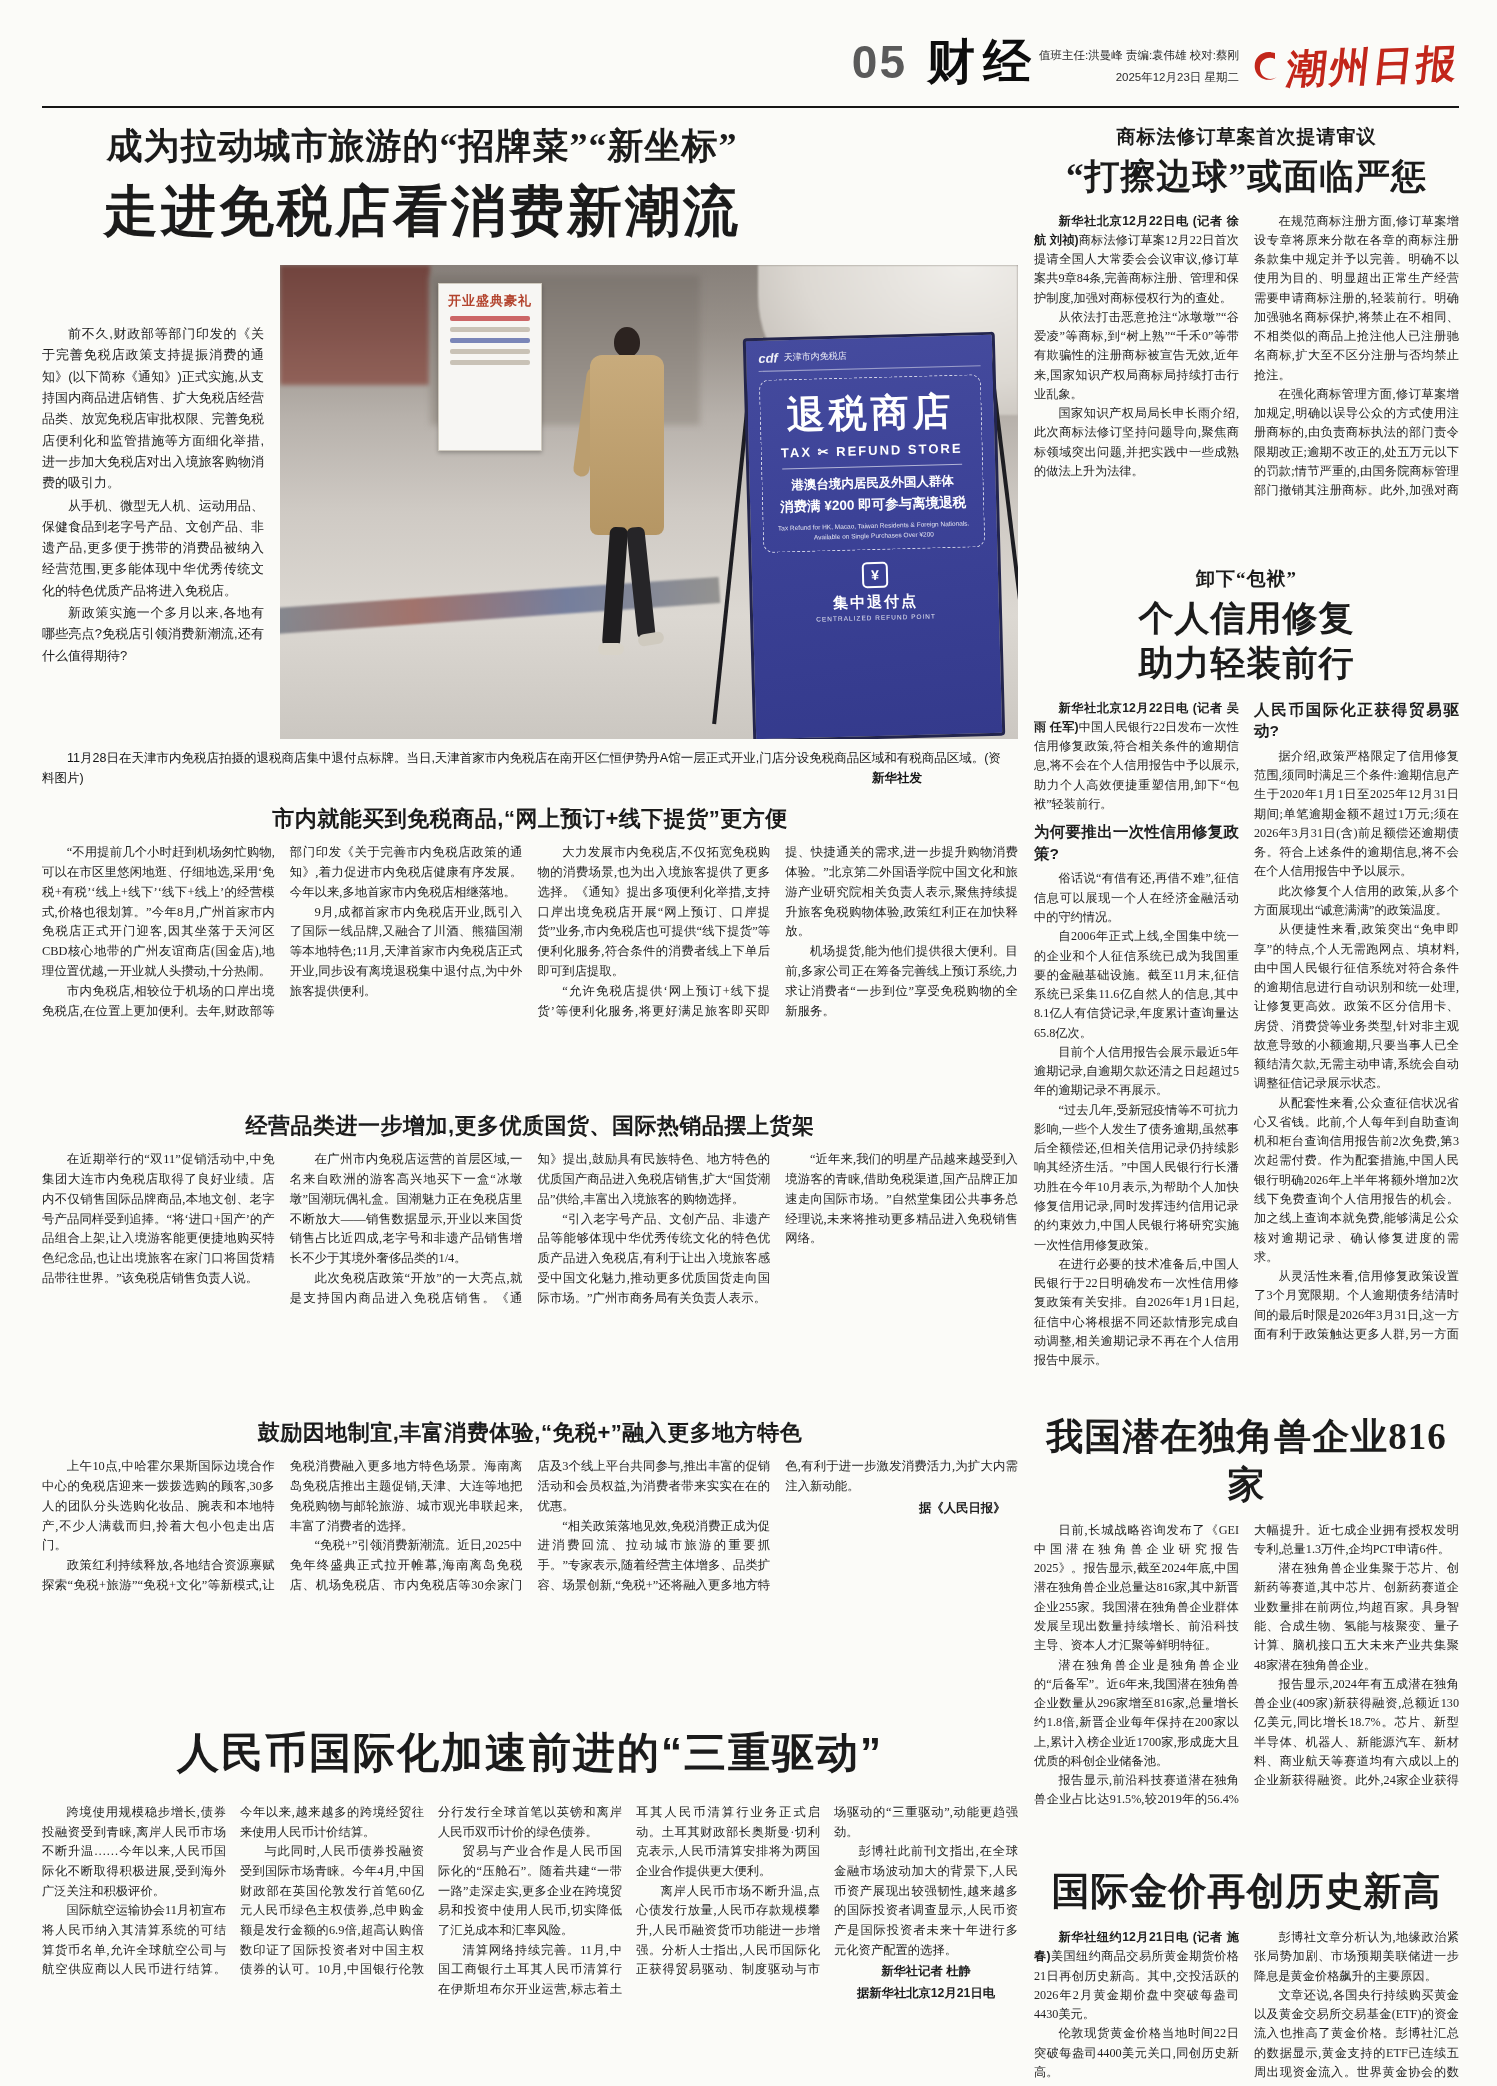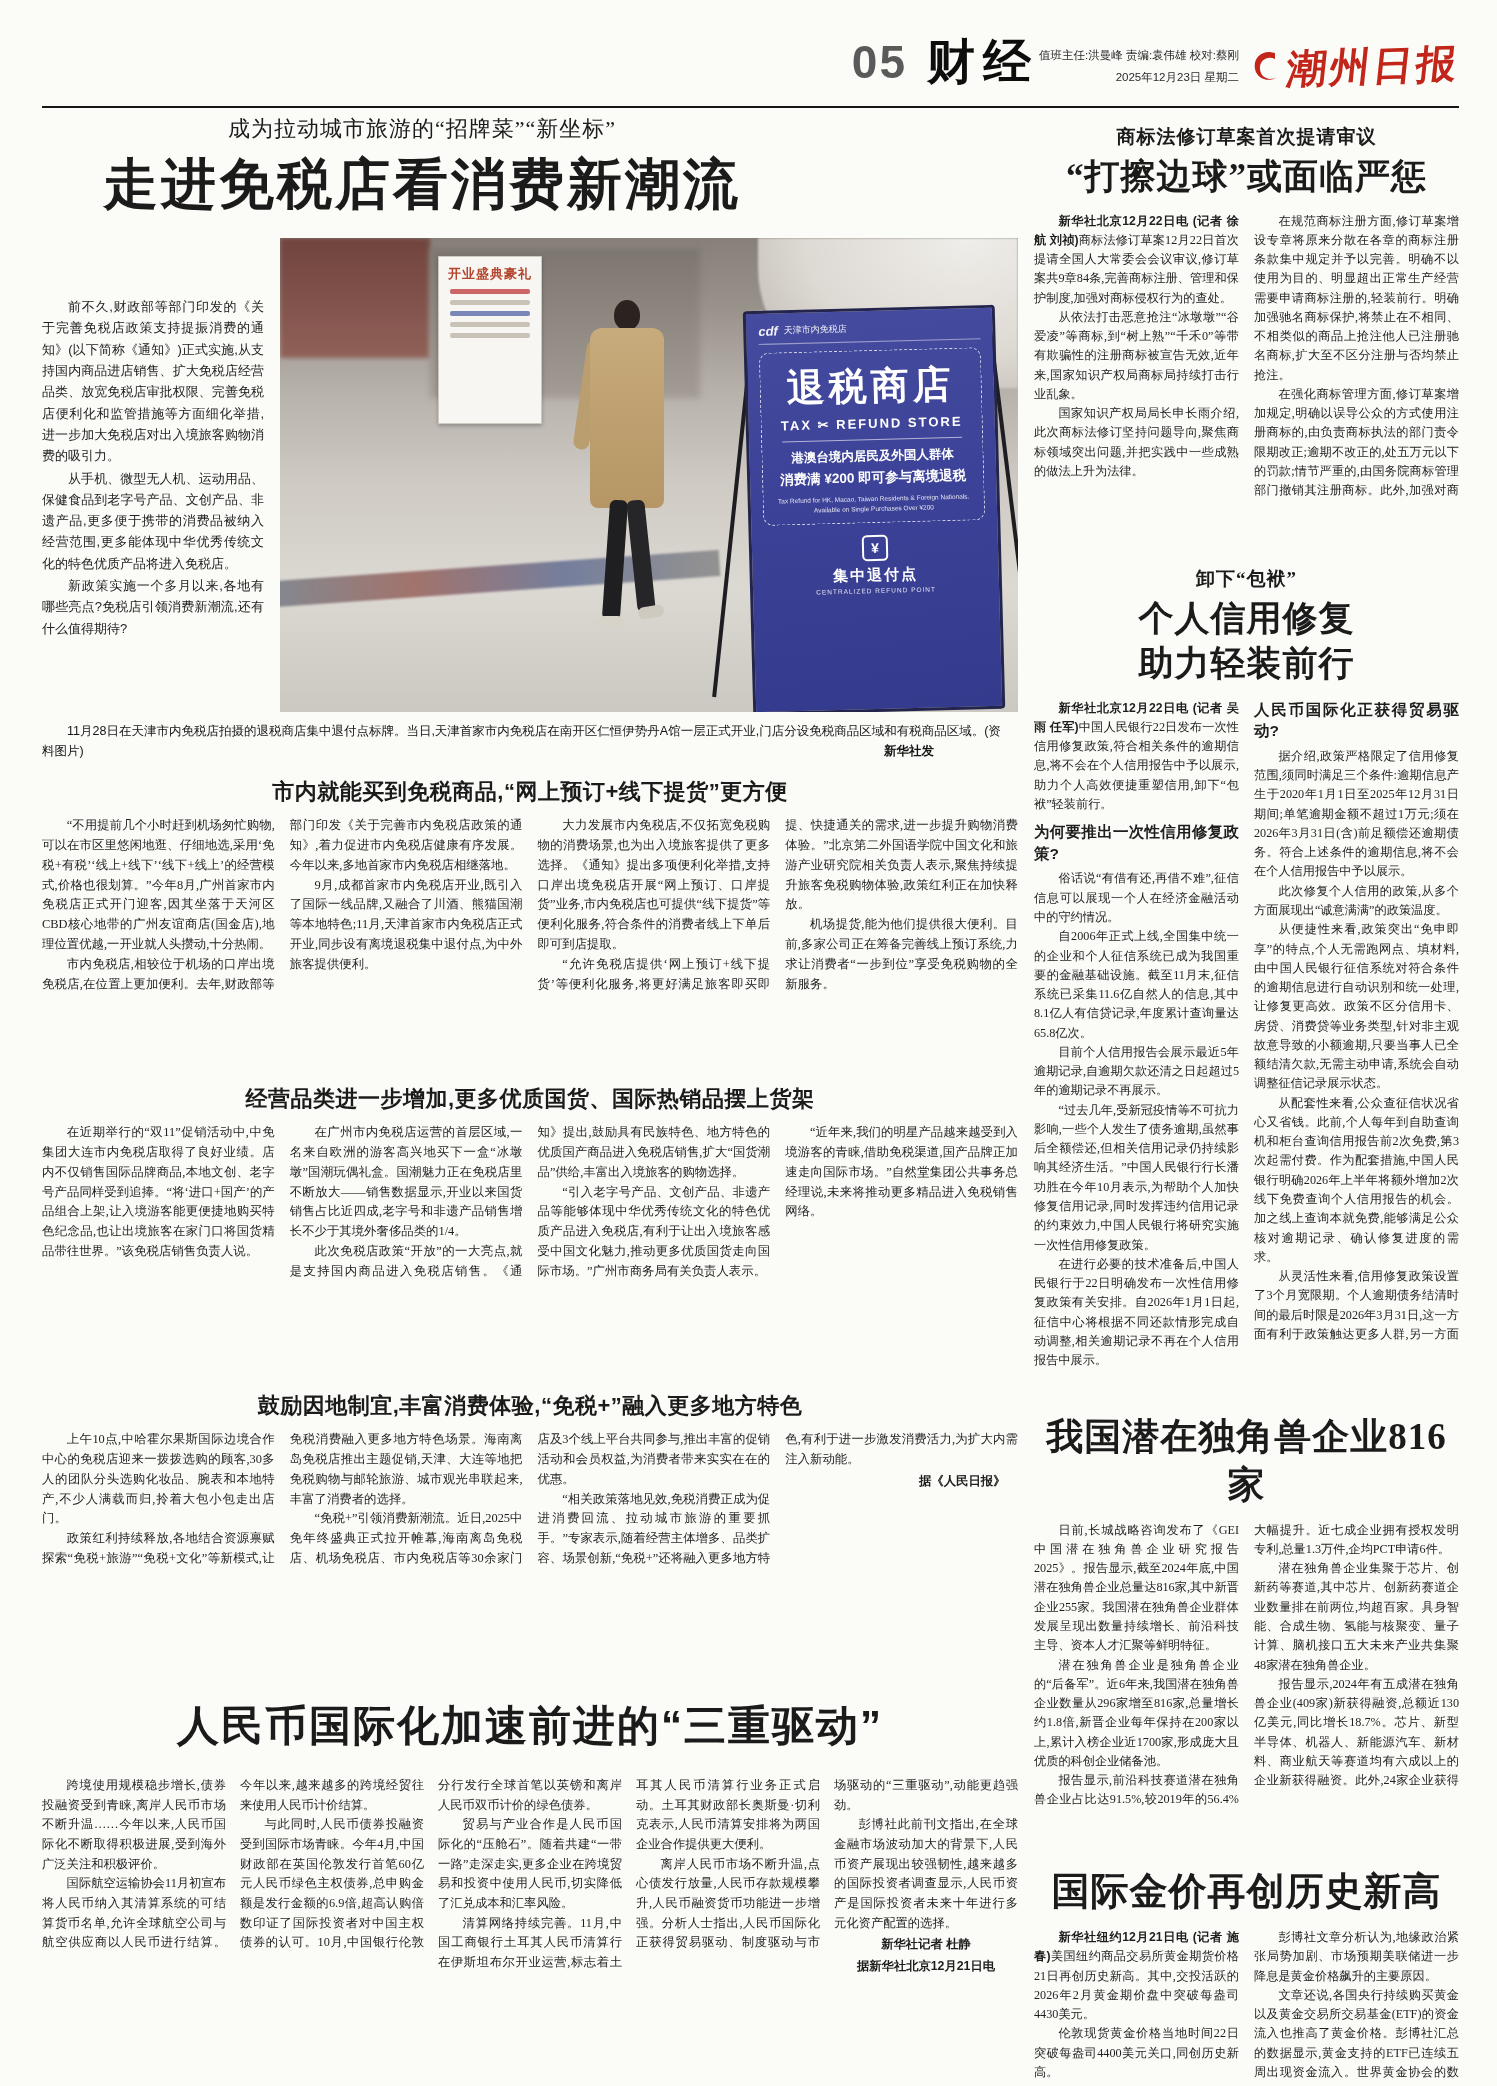--- a/index.html
+++ b/index.html
@@ -15,21 +15,21 @@
 .hdr-meta{text-align:right;font-size:11.5px;color:#2a2a2a;line-height:1.9}
 .masthead{display:flex;align-items:center;gap:6px}
 .masthead-mark{width:30px;height:40px}
 .masthead-name{font-family:"Liberation Serif",serif;font-size:40px;font-weight:bold;color:#c2261a;transform:skewX(-8deg) rotate(-2deg);letter-spacing:3px}
 
 .main{display:flex;gap:16px;margin-top:6px}
 .col-left{width:976px}
 .col-right{width:425px}
 
 .head-block{width:760px;text-align:center}
-.kicker{font-family:"Liberation Serif",serif;font-size:22px;font-weight:normal;letter-spacing:1px}
+.kicker{font-family:"Liberation Serif",serif;font-size:36px;font-weight:bold;margin-top:8px;letter-spacing:1px}
 .lead-headline{font-family:"Liberation Serif",serif;font-size:55px;font-weight:900;letter-spacing:3px;margin-top:4px}
 .media-row{display:flex;gap:16px;margin-top:16px}
 .intro{width:222px;padding-top:58px;font-size:13px;line-height:1.64;text-align:justify;color:#222}
 .intro p{text-indent:2em;margin-bottom:1px}
 
 .photo{position:relative;width:738px;height:474px;overflow:hidden;background:linear-gradient(180deg,#87807a 0%,#98918a 14%,#b7b1ab 32%,#cfcac4 52%,#dcd8d2 74%,#cbc7c1 100%);flex:none}
 .ph-store-red{position:absolute;left:0;top:0;width:150px;height:120px;background:linear-gradient(180deg,#6e3a34,#8c564d);filter:blur(2px);opacity:.85}
 .ph-shelf{position:absolute;left:150px;top:10px;width:270px;height:150px;background:linear-gradient(180deg,#7d7670,#a39c94);filter:blur(3px)}
 .ph-ceiling{position:absolute;right:0;top:0;width:260px;height:150px;background:radial-gradient(ellipse at 80% 0%,#f0eeea 0%,#ddd9d3 55%,#b8b2ab 100%);border-bottom-left-radius:120px;filter:blur(1px)}
 .ph-floor-tape{position:absolute;left:-20px;bottom:120px;width:460px;height:26px;background:linear-gradient(90deg,#5b6a7a,#8a4a42,#4b5a88,#777);transform:rotate(-4deg);opacity:.7;filter:blur(1px)}
@@ -59,21 +59,21 @@
 .sg-l1{font-size:12.5px;font-weight:bold;margin-top:2px}
 .sg-l2{font-size:13.5px;font-weight:bold;margin-top:4px}
 .sg-en2{font-size:6.5px;line-height:1.5;opacity:.85;margin-top:7px;padding:0 6px}
 .sg-foot{text-align:center;margin-top:12px}
 .sg-ico{display:inline-block;width:26px;height:26px;border:2px solid #fff;border-radius:5px;line-height:22px;font-size:14px;font-weight:bold}
 .sg-fp{font-size:15px;font-weight:bold;letter-spacing:2px;margin-top:5px}
 .sg-fpe{font-size:6.5px;letter-spacing:1px;opacity:.85;margin-top:2px}
 
 .caption{position:relative;margin-top:9px;font-size:12.5px;line-height:1.6;color:#141414;width:100%}
 .cap-text{text-indent:2em;padding-right:8px}
-.cap-credit{position:absolute;right:84px;bottom:0;font-weight:bold}
+.cap-credit{position:absolute;right:96px;bottom:0;font-weight:bold}
 .sec-subhead{text-align:center;font-size:22px;font-weight:bold;margin:16px 0 9px;letter-spacing:.5px}
 .body-4col{column-count:4;column-gap:15px;font-size:12.4px;line-height:1.6;text-align:justify;height:252px;overflow:hidden;font-family:"Liberation Serif",serif;color:#1e1e1e}
 .body-5col{column-count:5;column-gap:14px;font-size:12.3px;line-height:1.6;text-align:justify;height:304px;overflow:hidden;font-family:"Liberation Serif",serif;color:#1e1e1e}
 .body-2col{column-count:2;column-gap:15px;font-size:12.2px;line-height:1.58;text-align:justify;overflow:hidden;font-family:"Liberation Serif",serif;color:#1e1e1e}
 .t-para{text-indent:2em}
 .t-lead{text-indent:2em}
 .t-lead b{font-family:"Liberation Sans",sans-serif}
 .t-sub{font-weight:bold;font-size:15.5px;font-family:"Liberation Sans",sans-serif;margin:7px 0 5px;line-height:1.4}
 .t-credit{text-align:right;font-weight:bold;font-family:"Liberation Sans",sans-serif;padding-right:1em;margin-top:2px}
 .t-byline{text-align:center;font-weight:bold;font-family:"Liberation Sans",sans-serif;margin-top:2px}

